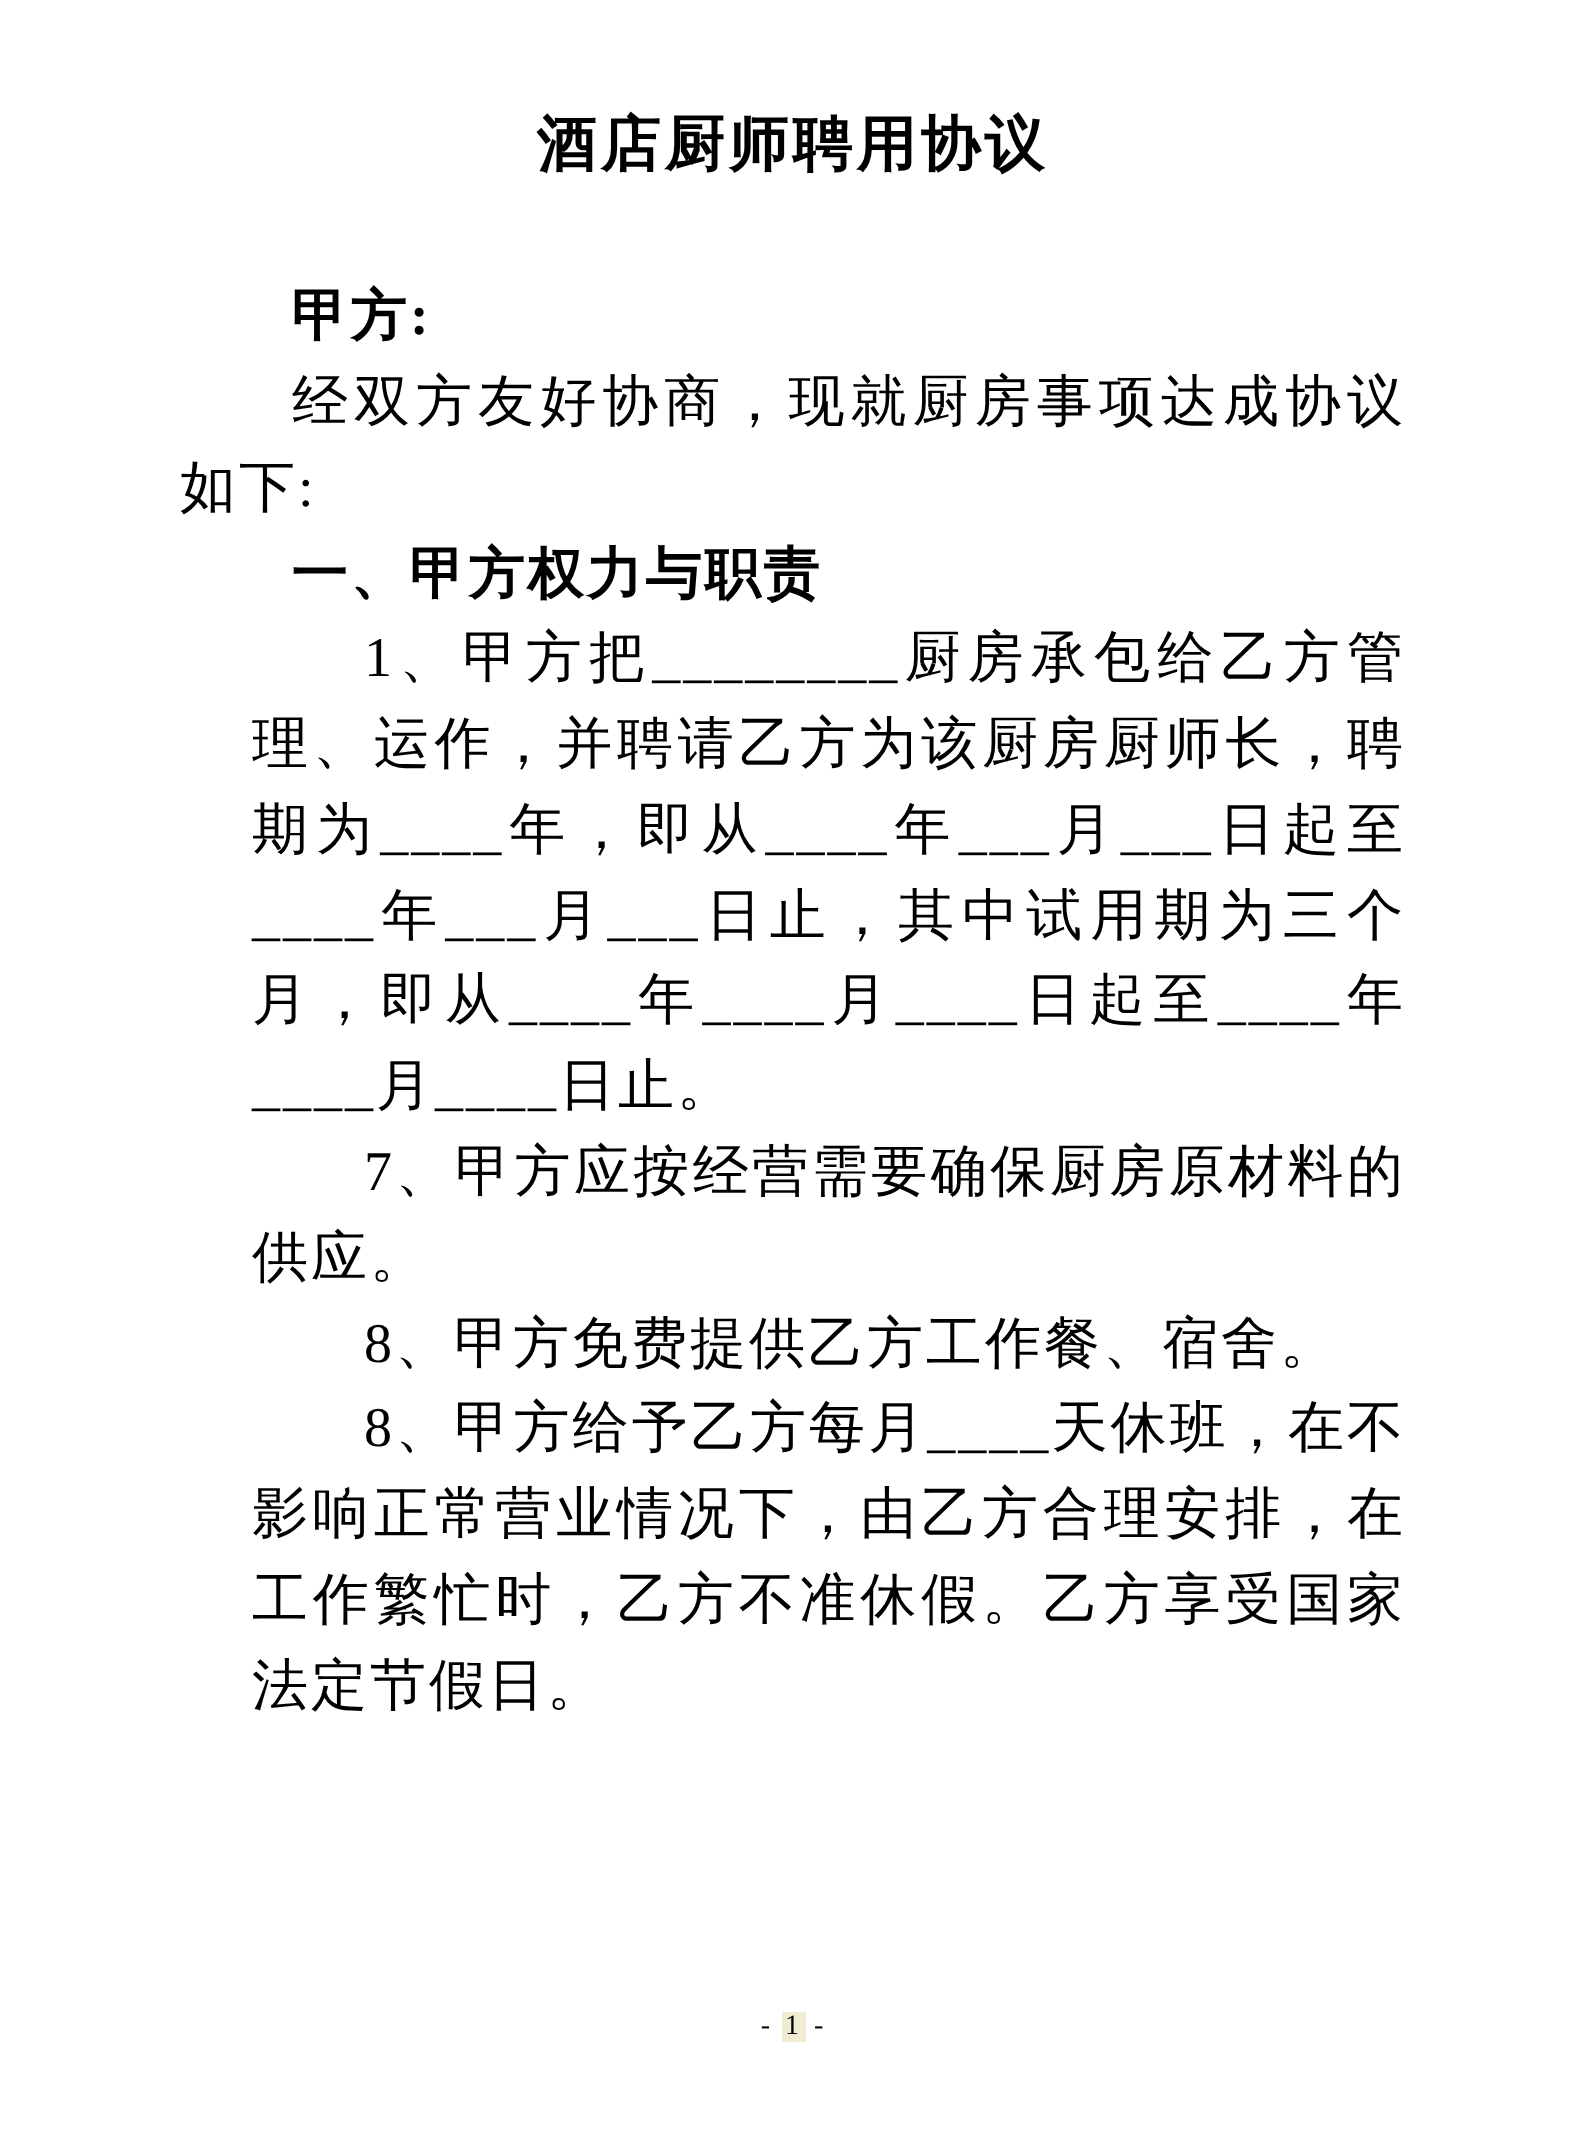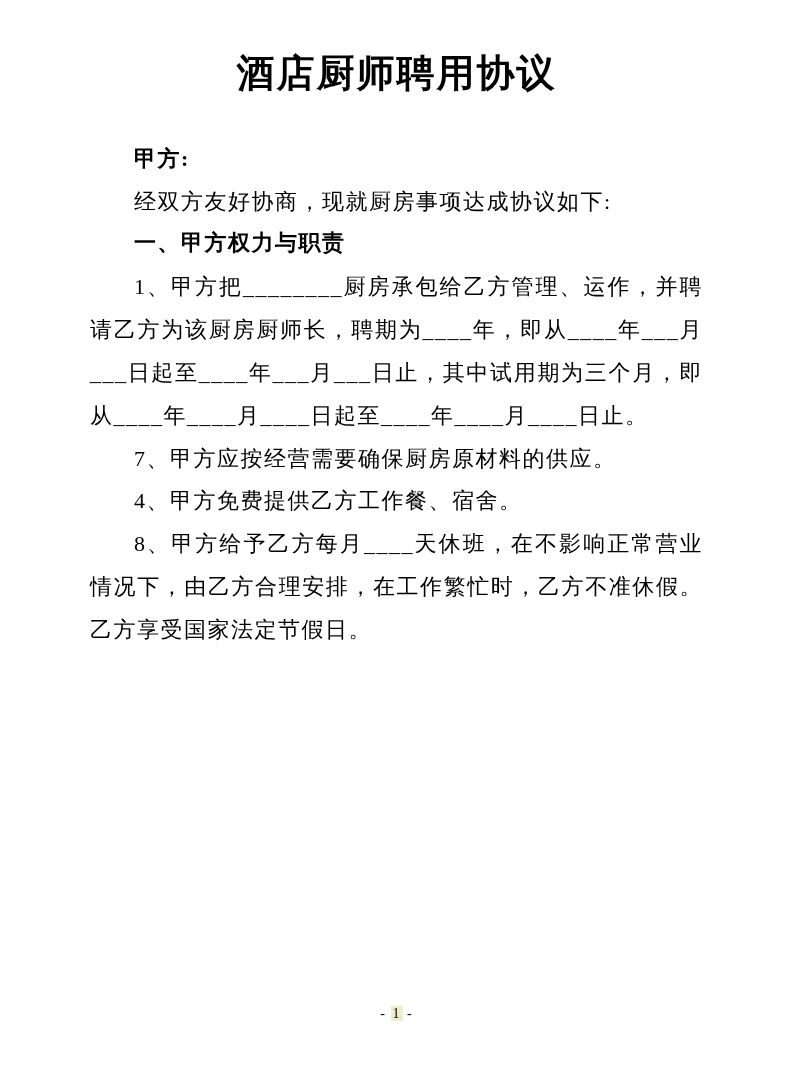--- a/index.html
+++ b/index.html
@@ -11,48 +11,49 @@
     margin: 0 auto;
     background: #ffffff;
     color: #000000;
     padding: 52px 90px 0 90px;
     overflow: hidden;
     font-family: "Liberation Serif", "DejaVu Serif", serif;
   }
   .doc-title {
     font-family: "Liberation Sans", "DejaVu Sans", sans-serif;
     font-weight: bold;
-    font-size: 38px;
+    font-size: 30px;
     line-height: 42px;
     letter-spacing: 2px;
     text-align: center;
     margin-bottom: 44px;
   }
   .body-text p {
-    font-size: 22px;
+    font-size: 28px;
     line-height: 42.8px;
     letter-spacing: 1.5px;
     text-align: justify;
   }
   .party-label {
     font-weight: bold;
     text-indent: 2em;
   }
   .intro {
     text-indent: 2em;
   }
   .section-heading {
-    font-family: Liberation Mono, monospace;
+    font-family: Liberation Sans, sans-serif;
     font-weight: bold;
     font-size: 21px;
     text-indent: 2em;
     letter-spacing: 1px;
   }
   .clause {
     text-indent: 2em;
+    margin-left: 36px;
   }
   .page-footer {
     position: absolute;
     left: 0;
     right: 0;
     bottom: 56px;
     text-align: center;
     font-size: 14px;
     line-height: 16px;
     letter-spacing: 1px;
@@ -68,19 +69,19 @@
 <div class="page">
 
   <h1 class="doc-title"><span>酒店厨师聘用协议</span></h1>
 
   <div class="body-text">
     <p class="party-label">甲方:</p>
     <p class="intro">经双方友好协商，现就厨房事项达成协议如下:</p>
     <p class="section-heading">一、甲方权力与职责</p>
     <p class="clause">1、甲方把________厨房承包给乙方管理、运作，并聘请乙方为该厨房厨师长，聘期为____年，即从____年___月___日起至____年___月___日止，其中试用期为三个月，即从____年____月____日起至____年____月____日止。</p>
     <p class="clause">7、甲方应按经营需要确保厨房原材料的供应。</p>
-    <p class="clause">4、甲方免费提供乙方工作餐、宿舍。</p>
+    <p class="clause">8、甲方免费提供乙方工作餐、宿舍。</p>
     <p class="clause">8、甲方给予乙方每月____天休班，在不影响正常营业情况下，由乙方合理安排，在工作繁忙时，乙方不准休假。乙方享受国家法定节假日。</p>
   </div>
 
   <div class="page-footer"><span>- </span><span class="pagenum-shaded">1</span><span> -</span></div>
 
 </div>
 
 </body></html>

